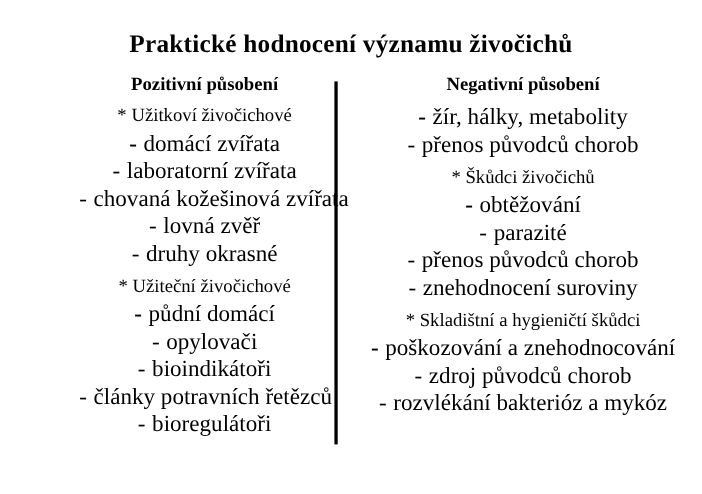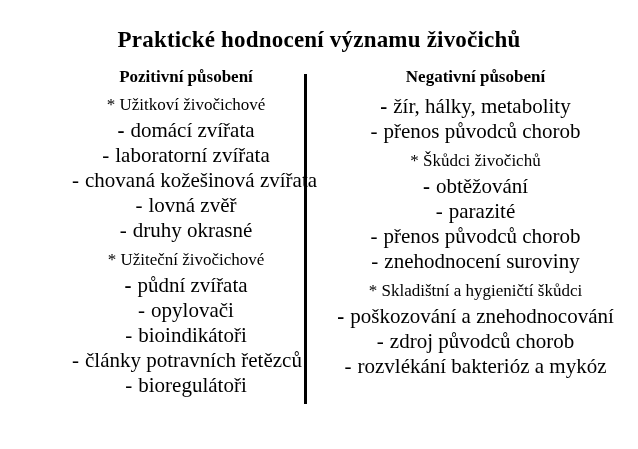--- a/index.html
+++ b/index.html
@@ -53,21 +53,21 @@
         <div class="heading">* Užitkoví živočichové</div>
         <div class="item first"><span class="dash">-</span><span>domácí zvířata</span></div>
         <div class="item"><span class="dash">-</span><span>laboratorní zvířata</span></div>
         <div class="item"><span class="dash">-</span><span>chovaná kožešinová zvířata</span></div>
         <div class="item"><span class="dash">-</span><span>lovná zvěř</span></div>
         <div class="item"><span class="dash">-</span><span>druhy okrasné</span></div>
       </div>
 
       <div class="section">
         <div class="heading">* Užiteční živočichové</div>
-        <div class="item first"><span class="dash">-</span><span>půdní zvířata</span></div>
+        <div class="item first"><span class="dash">-</span><span>půdní domácí</span></div>
         <div class="item"><span class="dash">-</span><span>opylovači</span></div>
         <div class="item"><span class="dash">-</span><span>bioindikátoři</span></div>
         <div class="item"><span class="dash">-</span><span>články potravních řetězců</span></div>
         <div class="item"><span class="dash">-</span><span>bioregulátoři</span></div>
       </div>
     </div>
 
     <div class="col col-right">
       <div class="col-header">Negativní působení</div>
 

